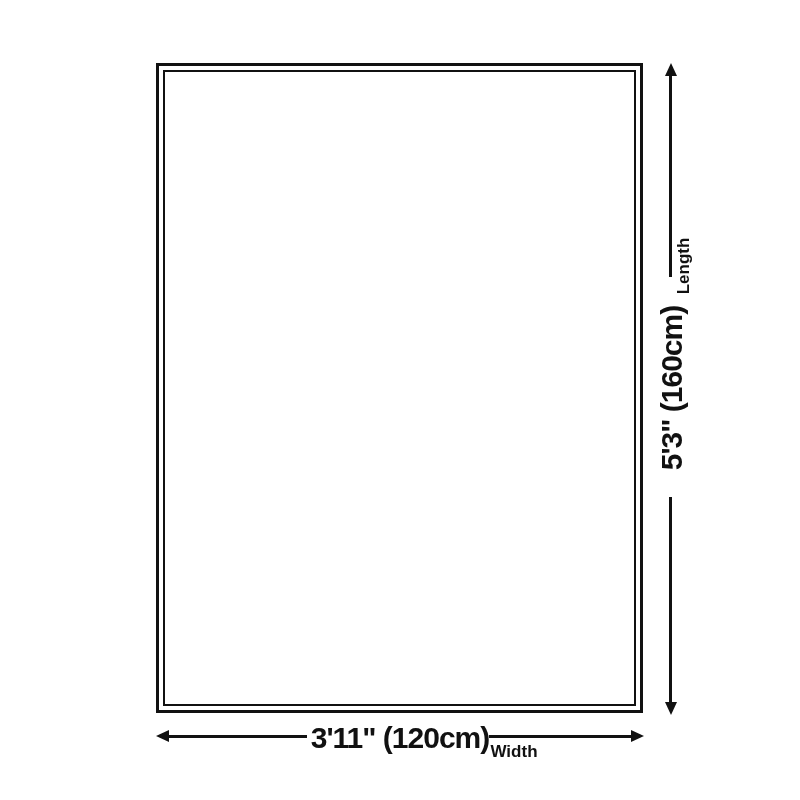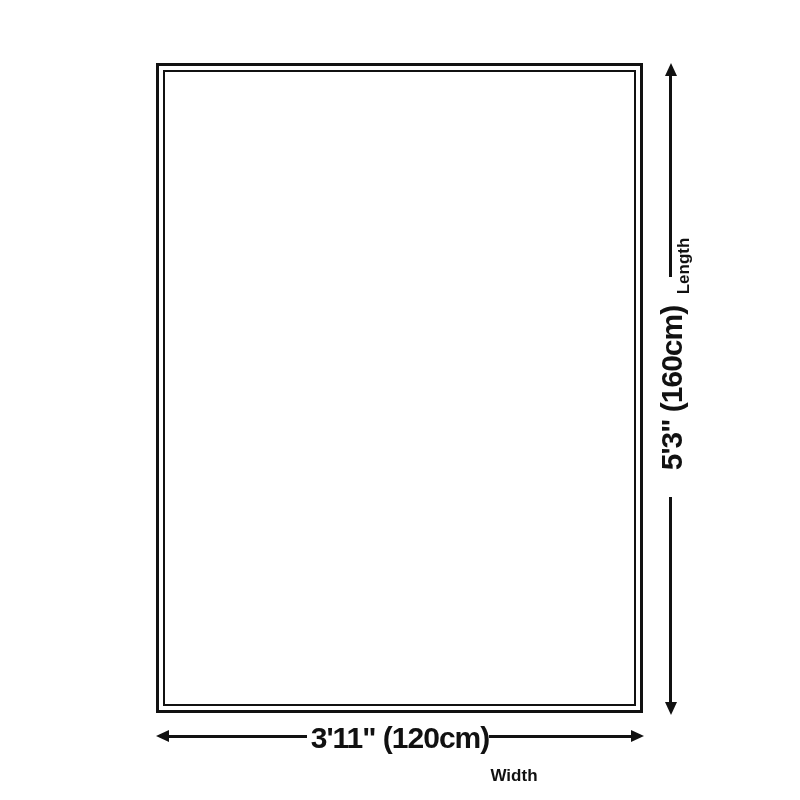--- a/index.html
+++ b/index.html
@@ -98,21 +98,21 @@
   }
   .length-label {
     left: 684px; top: 266px;
     transform: translate(-50%, -50%) rotate(-90deg);
   }
   .width-value {
     left: 400px; top: 737px;
     transform: translate(-50%, -50%);
   }
   .width-label {
-    left: 514px; top: 776px;
+    left: 514px; top: 752px;
     transform: translate(-50%, -50%);
   }
 </style>
 </head>
 <body>
 
 <div class="diagram">
 
   <div class="rug-outer">
     <div class="rug-inner"></div>

